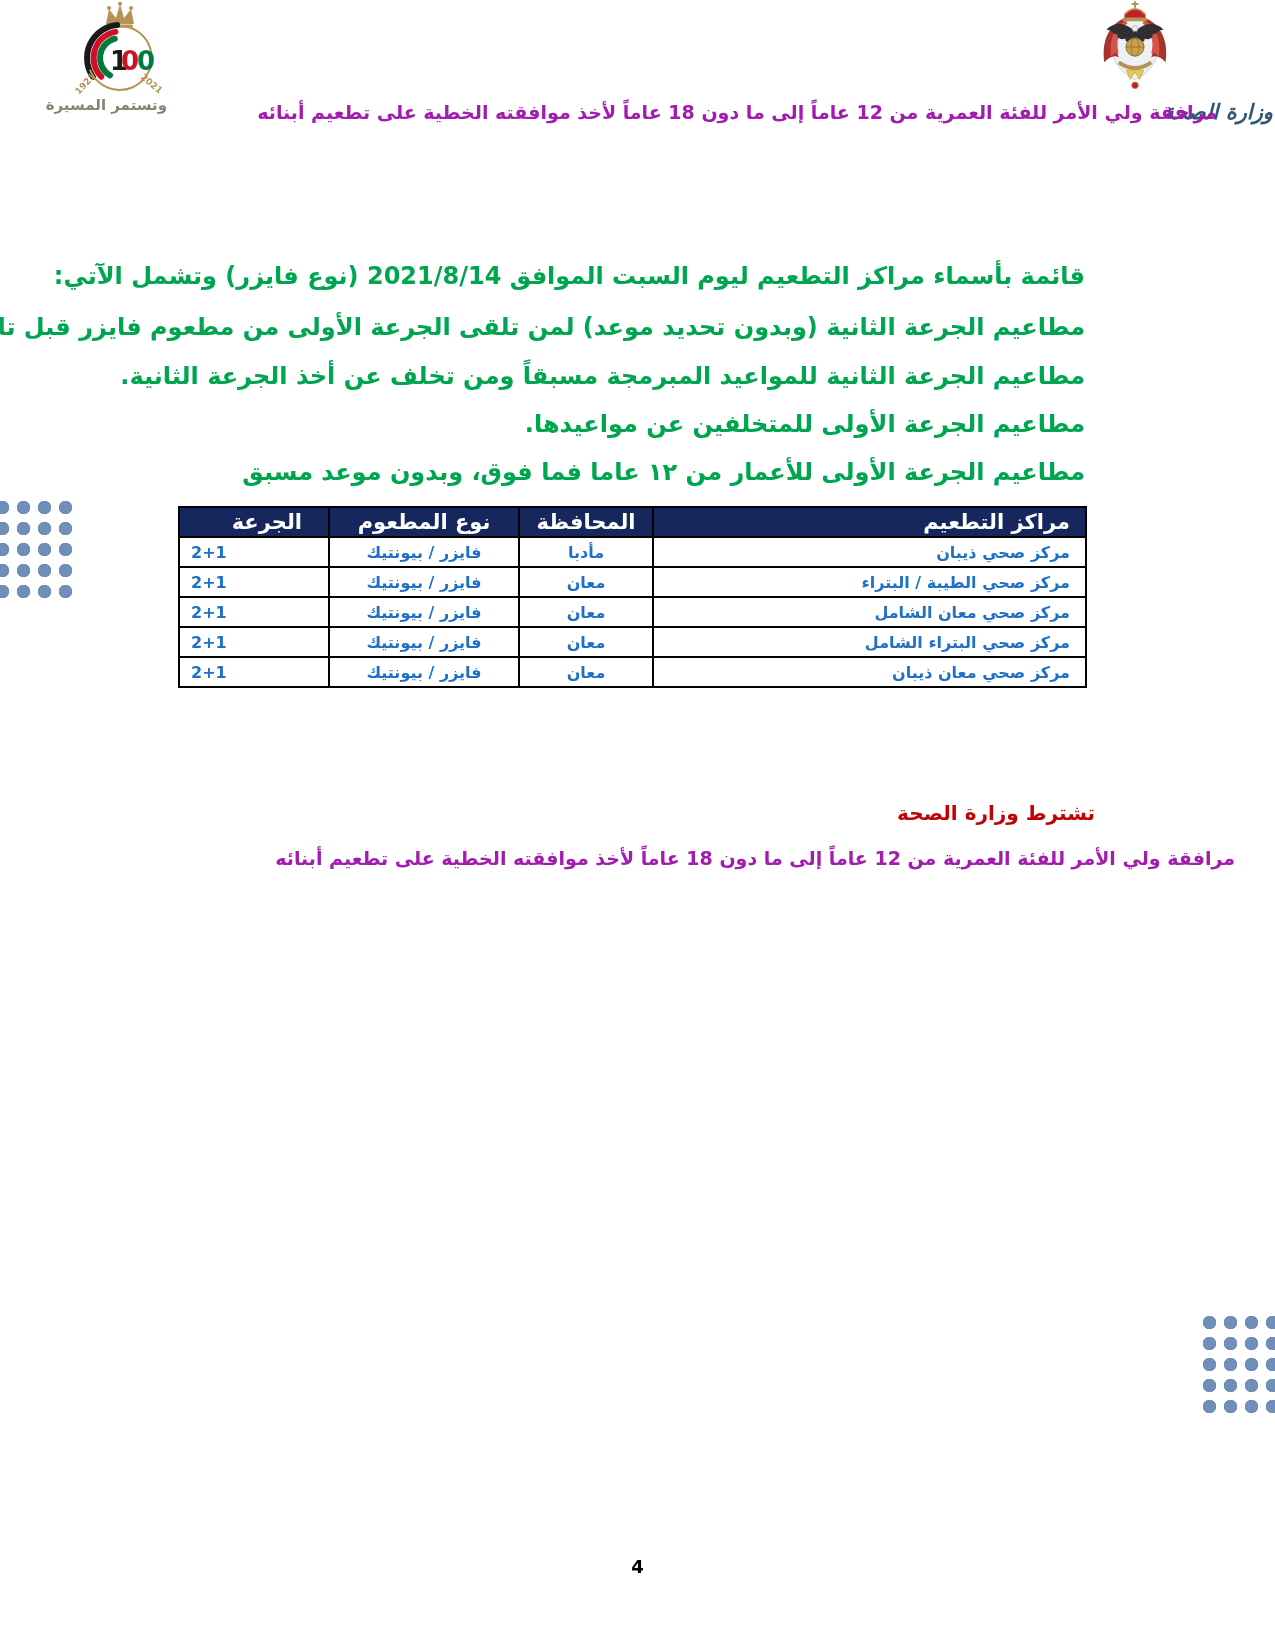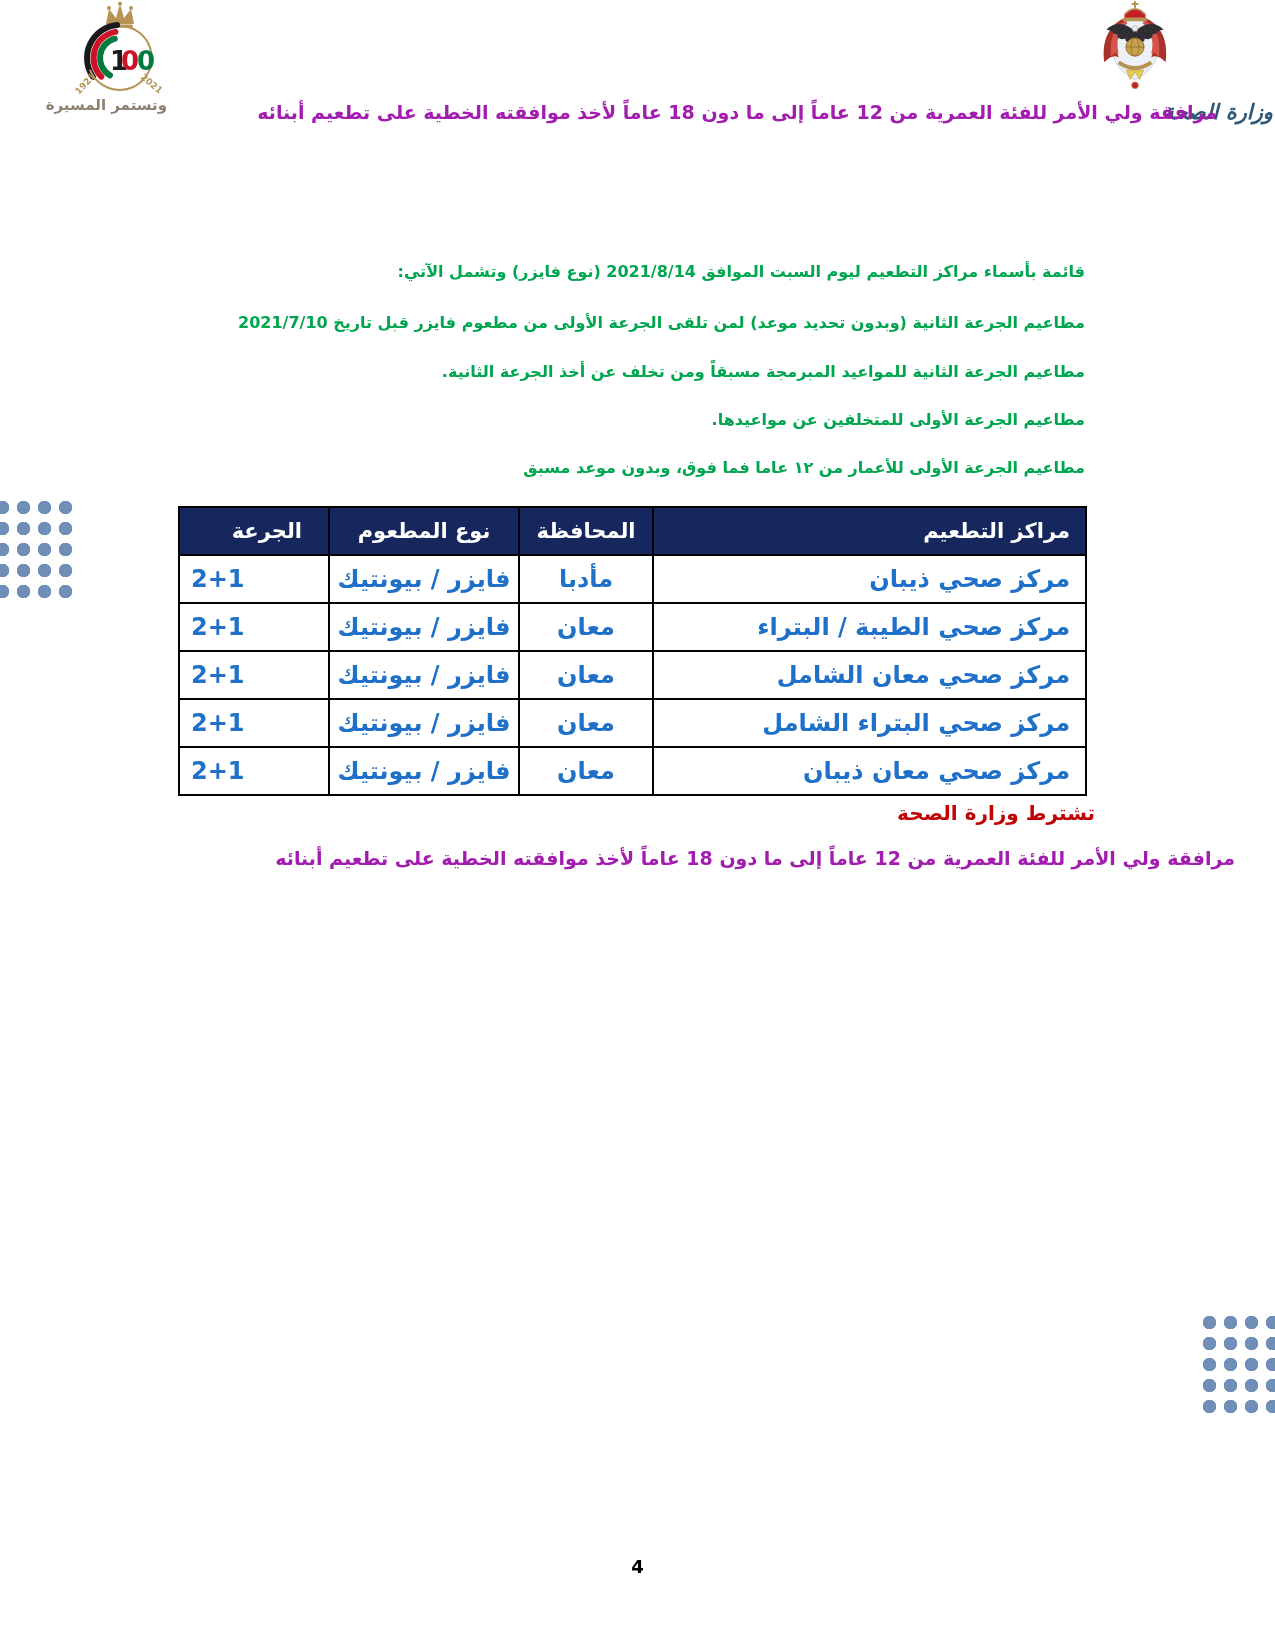--- a/index.html
+++ b/index.html
@@ -13,31 +13,31 @@
 
   
   .red-note { position:absolute; font-size:19px; font-weight:bold; color:#a21caf;
               white-space:nowrap; direction:rtl; z-index:2; }
   .red-note.top { top:101px; right:58px; }
   .red-note.bottom { top:847px; right:40px; }
   .req-title { position:absolute; top:801px; right:180px; font-size:20px; font-weight:bold;
                color:#BE0404; white-space:nowrap; direction:rtl; }
 
   
-  .green-line { position:absolute; right:190px; font-size:16px; font-weight:bold;
+  .green-line { position:absolute; right:190px; font-size:24px; font-weight:bold;
                 color:#00A64F; white-space:nowrap; direction:rtl; }
   .g1{top:262px;} .g2{top:313px;} .g3{top:362px;} .g4{top:410px;} .g5{top:458px;}
 
   
   table.vax { position:absolute; top:506px; left:178px; width:907px; direction:rtl;
               border-collapse:collapse; table-layout:fixed; }
-  table.vax th, table.vax td { border:2px solid #000; height:48px; vertical-align:middle;
+  table.vax th, table.vax td { border:2px solid #000; height:30px; vertical-align:middle;
               overflow:hidden; white-space:nowrap; }
   table.vax thead th { background:#16275E; color:#fff; font-size:21px; font-weight:bold; }
-  table.vax td { color:#1E70C8; font-size:24px; font-weight:bold; }
+  table.vax td { color:#1E70C8; font-size:16px; font-weight:bold; }
   th.h-centers, td.c-centers { text-align:right; padding-right:15px; }
   th.h-gov, td.c-gov, th.h-type, td.c-type { text-align:center; }
   th.h-dose { text-align:right; padding-right:26px; }
   td.c-dose { direction:ltr; text-align:left; padding-left:11px; font-weight:400; font-size:22px; }
 
   
   .dots { position:absolute;
           background-image: radial-gradient(circle, #6F8FB8 6.5px, rgba(0,0,0,0) 7px);
           background-size: 21px 21px; }
   .dots-left  { left:-8px;  top:497px;  width:85px; height:106px; }

